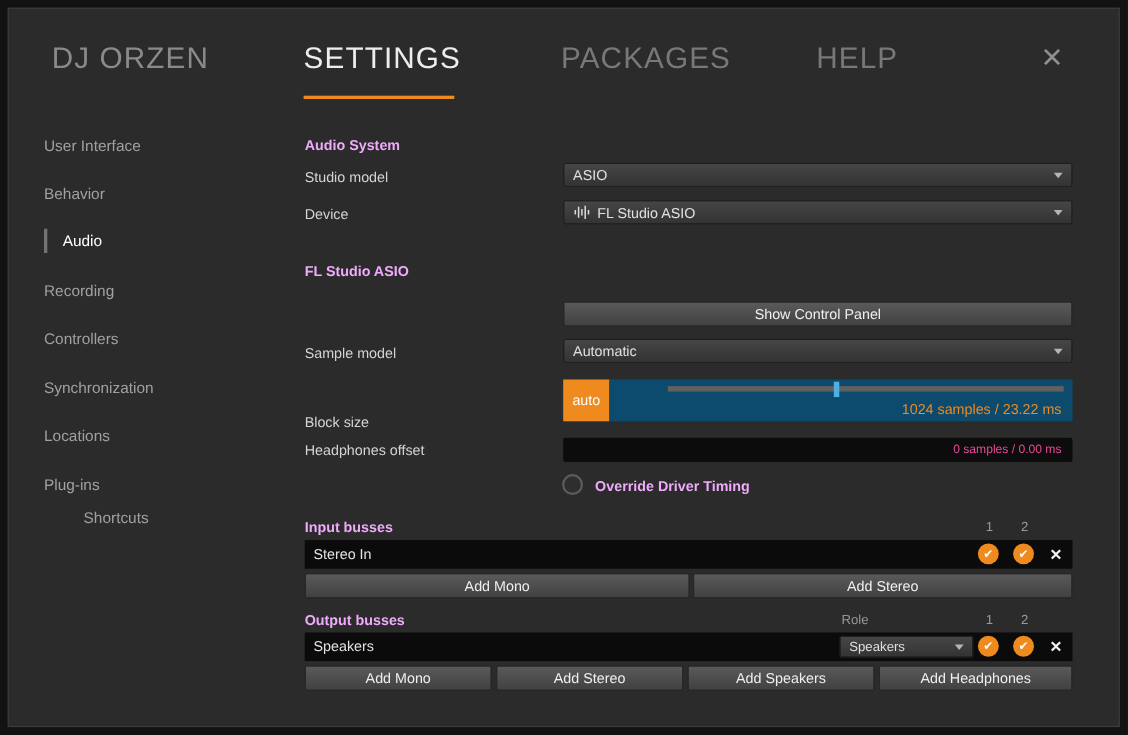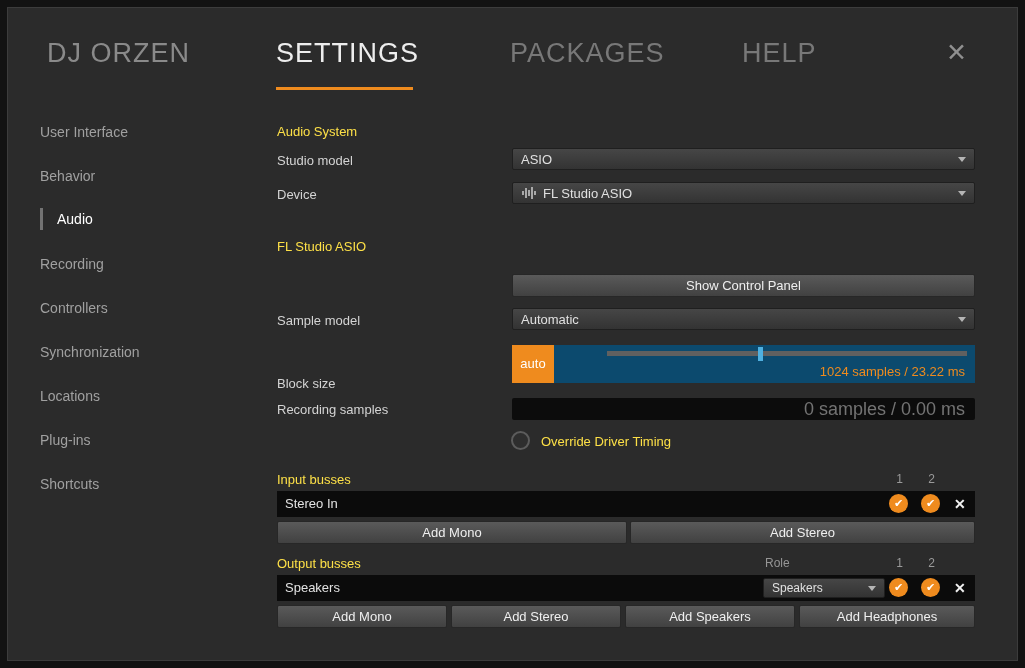--- a/index.html
+++ b/index.html
@@ -15,37 +15,37 @@
   .tab.active { color:#ededed; }
   .tab-underline { left:276px; top:87px; width:137px; height:3px; background:#ef8b1e; }
   .close-x { left:946px; top:38px; font-size:25px; color:#909090; }
 
   
   .side-item { left:40px; height:22px; line-height:22px; font-size:14px; color:#a0a0a0;text-align:right; }
   .side-item.active { color:#ffffff; border-left:3px solid #737373; padding-left:14px; }
 
   
   .lbl  { font-size:13px; color:#d4d4d4; }
-  .bold { font-weight:normal; color:#fde047; }
+  .bold { font-weight:bold; color:#f0abfc; }
   .muted { color:#969696; font-size:12px; }
 
   
   .dropdown { background:linear-gradient(#464646,#333333); border:1px solid #1f1f1f;
               border-radius:2px; color:#e0e0e0; font-size:13px; display:flex;
               align-items:center; padding:0 22px 0 8px; height:22px; }
   .chev { position:absolute; right:8px; top:50%; margin-top:-2px; width:0; height:0;
           border-left:4px solid transparent; border-right:4px solid transparent;
           border-top:5px solid #b5b5b5; }
 
   
   .btn { background:linear-gradient(#5a5a5a,#414141); border:1px solid #272727;
          border-radius:2px; color:#efefef; font-size:13px; text-align:center;
          height:23px; line-height:21px; }
 
-  .dark-field { background:#0c0c0c; border-radius:2px; color:#737373; font-size:18px;
+  .dark-field { background:#0c0c0c; border-radius:2px; color:#ec4899; font-size:11px;
                 text-align:right; padding-right:10px; height:22px; line-height:22px; }
 
   .auto-btn { background:#ef8b1e; color:#ffffff; font-size:13px; text-align:center;
               width:42px; height:38px; line-height:38px; }
   .block-panel { background:#0c4a6e; height:38px; }
   .slider-track { position:absolute; left:53px; top:6px; width:360px; height:5px;
                   background:#606060; }
   .slider-handle { position:absolute; left:204px; top:2px; width:5px; height:14px;
                    background:#4fb0e0; }
   .block-value { position:absolute; right:10px; bottom:4px; color:#ef8b1e; font-size:13px; }
@@ -79,21 +79,21 @@
 <span class="abs close-x">✕</span>
 
 <div class="abs side-item" style="top:121px;">User Interface</div>
 <div class="abs side-item" style="top:165px;">Behavior</div>
 <div class="abs side-item active" style="top:208px;">Audio</div>
 <div class="abs side-item" style="top:253px;">Recording</div>
 <div class="abs side-item" style="top:297px;">Controllers</div>
 <div class="abs side-item" style="top:341px;">Synchronization</div>
 <div class="abs side-item" style="top:385px;">Locations</div>
 <div class="abs side-item" style="top:429px;">Plug-ins</div>
-<div class="abs side-item" style="top:473px;">Shortcuts</div>
+<div class="abs side-item" style="top:459px;margin-left:36px;">Shortcuts</div>
 
 <span class="abs lbl bold" style="left:277px; top:124px;">Audio System</span>
 
 <span class="abs lbl" style="left:277px; top:153px;">Studio model</span>
 <div class="abs dropdown" style="left:512px; top:148px; width:463px;">
   <span>ASIO</span>
   <span class="chev"></span>
 </div>
 
 <span class="abs lbl" style="left:277px; top:187px;">Device</span>
@@ -122,21 +122,21 @@
 </div>
 
 <span class="abs lbl" style="left:277px; top:357px;margin-top:19px;">Block size</span>
 <div class="abs auto-btn" style="left:512px; top:345px;">auto</div>
 <div class="abs block-panel" style="left:554px; top:345px; width:421px;">
   <div class="slider-track"></div>
   <div class="slider-handle"></div>
   <span class="block-value">1024 samples / 23.22 ms</span>
 </div>
 
-<span class="abs lbl" style="left:277px; top:402px;">Recording samples</span>
+<span class="abs lbl" style="left:277px; top:402px;">Headphones offset</span>
 <div class="abs dark-field" style="left:512px; top:398px; width:463px;">0 samples / 0.00 ms</div>
 
 <div class="abs toggle-circle" style="left:511px; top:431px;"></div>
 <span class="abs lbl bold" style="left:541px; top:434px;">Override Driver Timing</span>
 
 <span class="abs lbl bold" style="left:277px; top:472px;">Input busses</span>
 <span class="abs colhead" style="left:890px; top:472px;">1</span>
 <span class="abs colhead" style="left:922px; top:472px;">2</span>
 
 <div class="abs bus-row" style="left:277px; top:491px; width:698px;">

